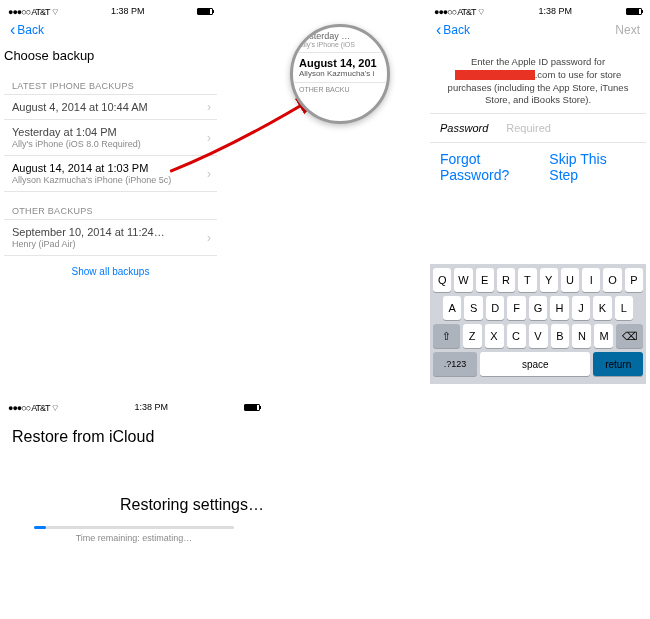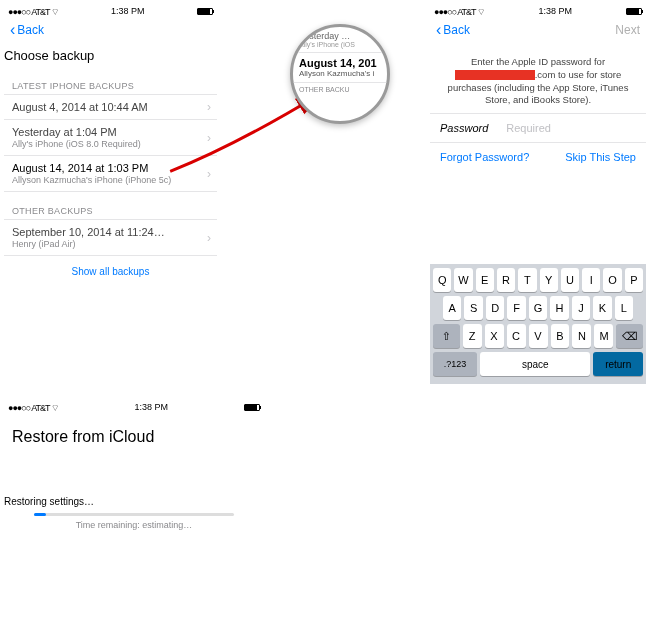--- a/index.html
+++ b/index.html
@@ -38,32 +38,32 @@
   .mag .mt { font-size:9px; color:#666; }
   .mag .ms { font-size:7px; color:#999; }
   .mag .strong .mt { font-size:11px; font-weight:700; color:#000; }
   .mag .strong .ms { font-size:8px; color:#555; }
   .mag .hdr { font-size:7px; color:#8a8a8d; padding:3px 6px 0; }
   .arrow { position:absolute; left:185px; top:40px; color:#d80000; transform:rotate(22deg); }
   .arrow svg { width:140px; height:170px; }
 
   
   .b .title2 { font-size:16px; font-weight:300; padding:14px 8px 50px; }
-  .b .rest { text-align:left; font-size:10px; font-weight:500; padding-bottom:6px; }
+  .b .rest { text-align:right; font-size:16px; font-weight:500; padding-bottom:12px; }
   .b .bar { height:3px; background:#ddd; margin:0 30px 4px; border-radius:2px; position:relative; }
   .b .bar i { position:absolute; left:0; top:0; height:100%; width:6%; background:#007aff; border-radius:2px; }
   .b .eta { text-align:center; font-size:9px; color:#8a8a8d; }
 
   
   .c .msg { font-size:9.5px; color:#444; text-align:center; padding:14px 10px 6px; line-height:1.35; }
   .c .redact { display:inline-block; vertical-align:middle; background:#e73224; height:10px; width:80px; }
   .c .field { display:flex; align-items:center; padding:8px 10px; border-top:1px solid #e5e5e7; border-bottom:1px solid #e5e5e7; font-size:11px; }
   .c .field .lbl { color:#000; margin-right:18px;font-style:italic; }
   .c .field .ph { color:#c0c0c4; }
-  .c .links { display:flex; justify-content:space-between; padding:8px 10px; font-size:11px; }
+  .c .links { display:flex; justify-content:space-between; padding:8px 10px; font-size:14px; }
   .c .links span { color:#007aff; }
 
   
   .kbd { position:absolute; left:0; right:0; bottom:0; background:#d1d5db; padding:4px 3px; }
   .kbd .krow { display:flex; gap:3px; margin-bottom:4px; justify-content:center; }
   .key { background:#fff; border-radius:3px; height:24px; flex:1; display:flex; align-items:center; justify-content:center;
          font-size:11px; box-shadow:0 1px 0 rgba(0,0,0,.25); color:#000; }
   .key.fn { background:#adb3bd; color:#000; }
   .key.shift, .key.bksp { flex:1.4; }
   .key.mode { flex:1.6; font-size:9px; }

